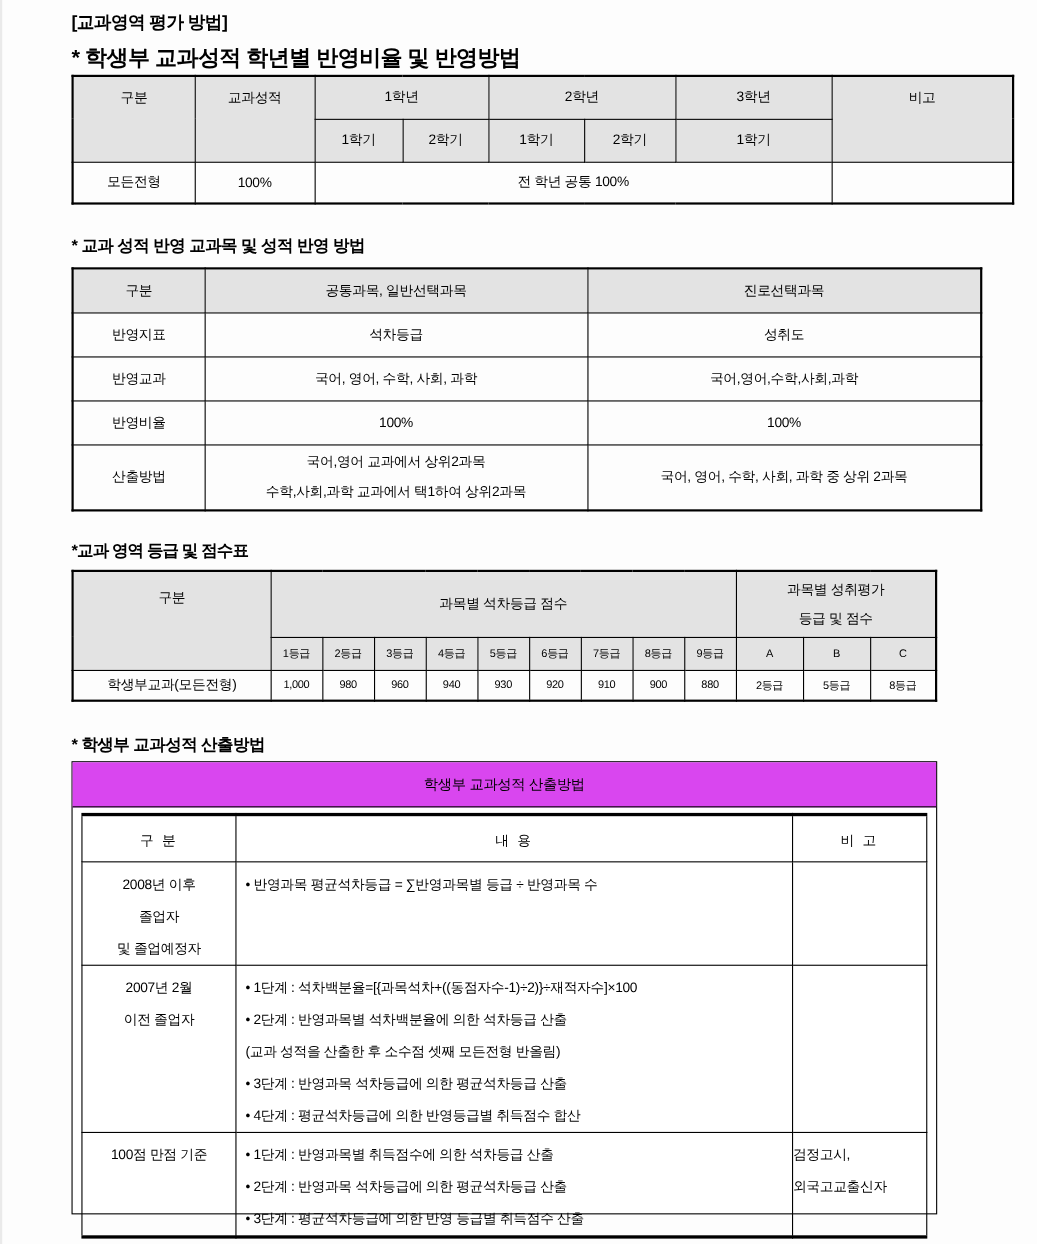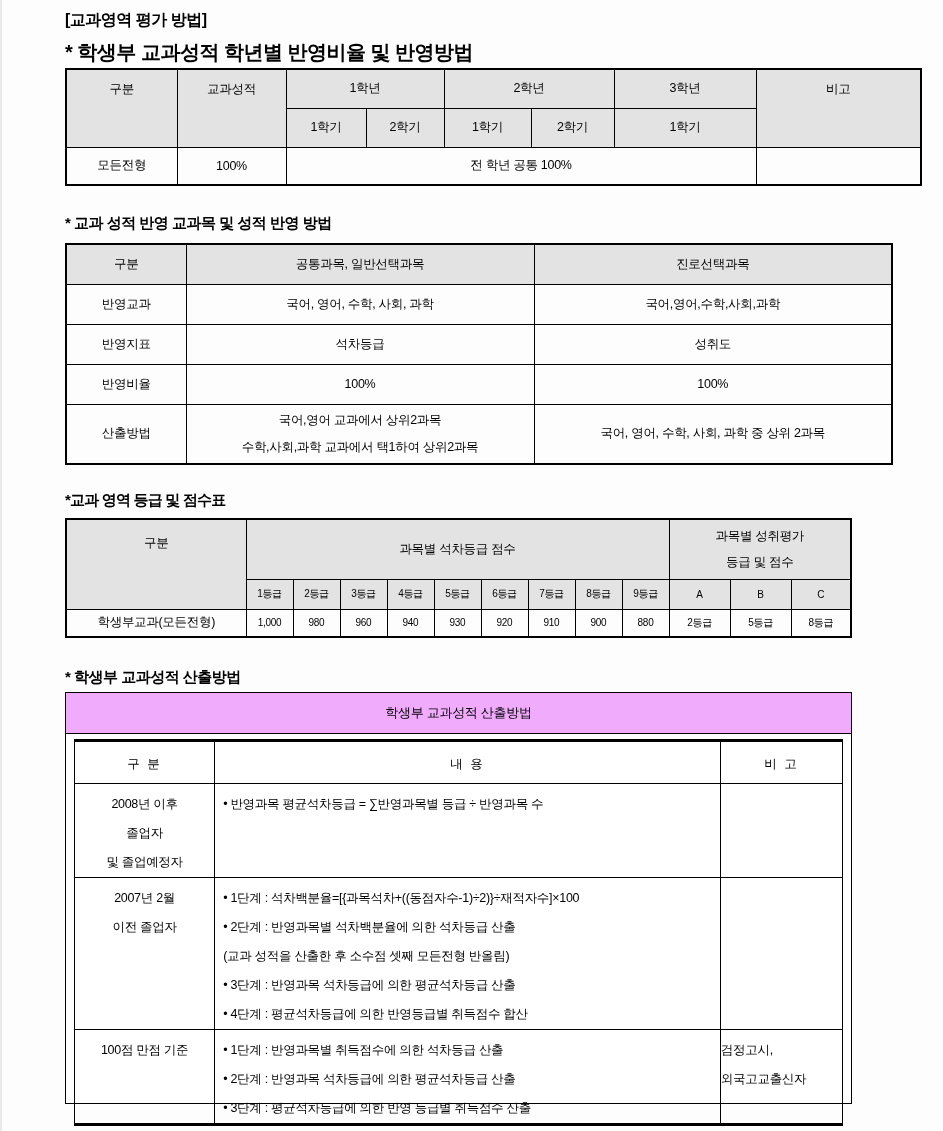--- a/index.html
+++ b/index.html
@@ -40,21 +40,21 @@
   
   .t3 { left:65px; top:518px; width:785px; border:2px solid #000; }
   .t3 .rowspan-top { vertical-align:top; padding-top:15px; }
   .t3 .ach-head { line-height:26px; }
   .t3 td { font-size:10px; padding:0; }
   .t3 .gubun-col { font-size:12.5px; }
 
   
   .t4-outer { left:65px; top:692px; width:787px; height:412px; border:1px solid #000; background:#fff; }
   .t4-titlebar {
-    height:41px; background:#f0abfc; border-bottom:1px solid #000;
+    height:41px; background:#d946ef; border-bottom:1px solid #000;
     display:flex; align-items:center; justify-content:center;
     font-size:13px; letter-spacing:-0.3px;
   }
   .t4-inner {
     margin:5px 8px 0 8px; width:769px;
     border:1px solid #000; border-top:3px solid #000; border-bottom:3px solid #000;
   }
   .t4-inner td { vertical-align:top; line-height:29px; padding-top:6px; }
   .t4-inner .ihd { vertical-align:middle; padding-top:4px; letter-spacing:2px; }
   .t4-inner .content-cell { text-align:left; padding-left:8px; padding-right:4px; }
@@ -112,28 +112,28 @@
       <col style="width:348px">
       <col style="width:358px">
   </colgroup>
   <tbody>
       <tr style="height:40px">
     <td class="hd">구분</td>
     <td class="hd">공통과목, 일반선택과목</td>
     <td class="hd">진로선택과목</td>
   </tr>
   <tr style="height:40px">
+    <td>반영지표</td>
+    <td>석차등급</td>
+    <td>성취도</td>
+  </tr>
+  <tr style="height:40px">
     <td>반영교과</td>
     <td>국어, 영어, 수학, 사회, 과학</td>
     <td>국어,영어,수학,사회,과학</td>
-  </tr>
-  <tr style="height:40px">
-    <td>반영지표</td>
-    <td>석차등급</td>
-    <td>성취도</td>
   </tr>
   <tr style="height:40px">
     <td>반영비율</td>
     <td>100%</td>
     <td>100%</td>
   </tr>
   <tr style="height:60px">
     <td>산출방법</td>
     <td class="two-line">
       <div>국어,영어 교과에서 상위2과목</div>

